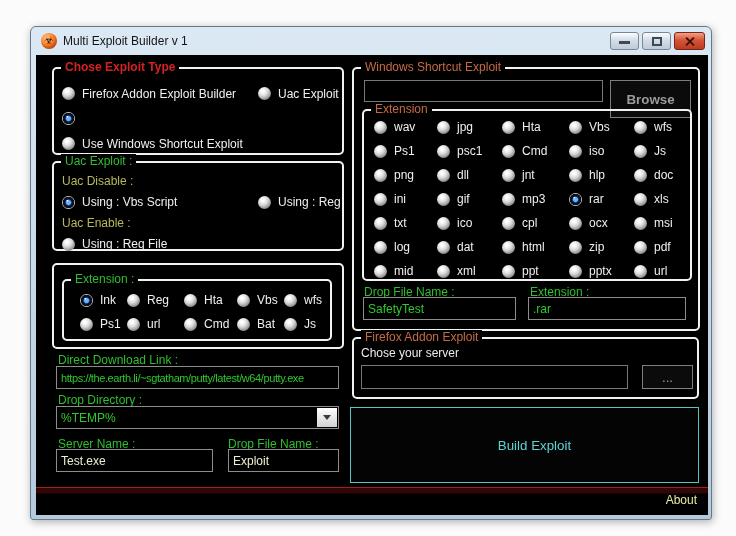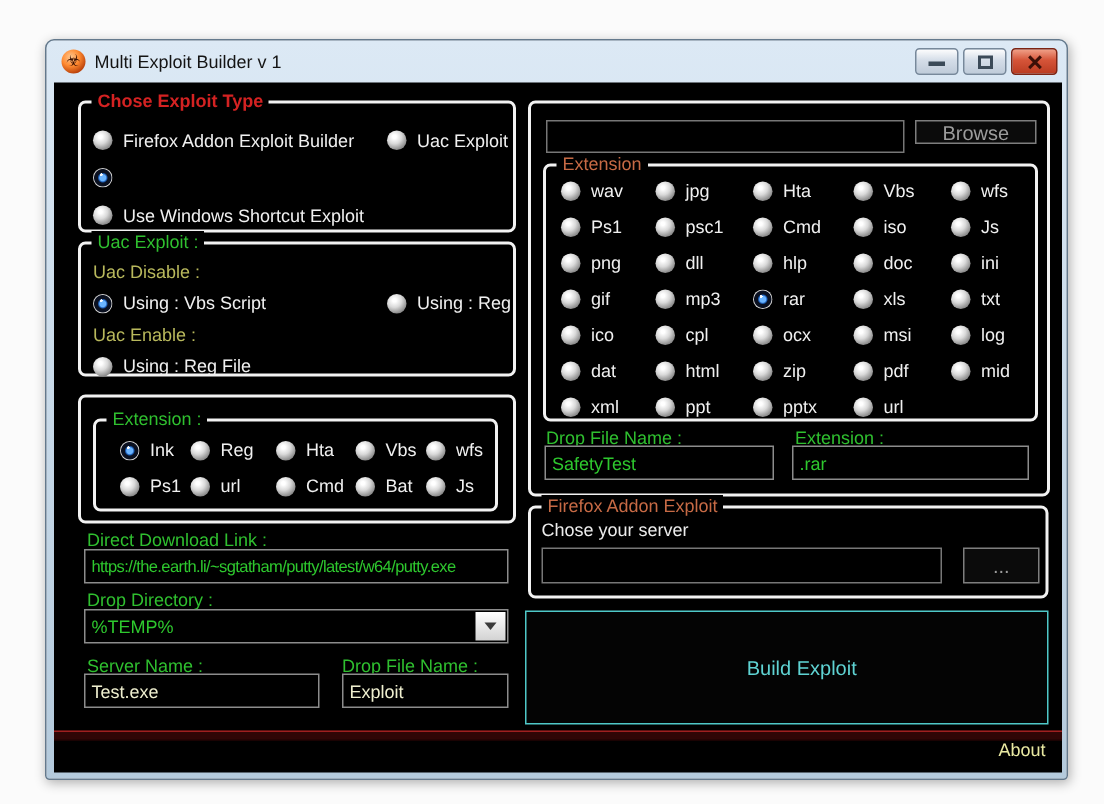--- a/index.html
+++ b/index.html
@@ -230,24 +230,25 @@
       <span class="lbl-green" style="left:22px;top:382px;">Server Name :</span>
       <div class="textbox ivory" style="left:20px;top:394px;width:157px;height:23px;">
         <span class="val">Test.exe</span>
       </div>
       <span class="lbl-green" style="left:192px;top:382px;">Drop File Name :</span>
       <div class="textbox ivory" style="left:192px;top:394px;width:111px;height:23px;">
         <span class="val">Exploit</span>
       </div>
 
       <div class="groupbox g-wse">
+        <span class="group-title t-orange">Windows Shortcut Exploit</span>
         <div class="textbox" style="left:10px;top:11px;width:239px;height:22px;border-color:#777;">
           <span class="val"></span>
         </div>
-        <button class="dark-btn" style="left:256px;top:11px;width:81px;height:16px;">Browse</button>
+        <button class="dark-btn" style="left:256px;top:11px;width:81px;height:38px;font-weight:bold;">Browse</button>
         <div class="wse-ext">
           <span class="group-title t-orange">Extension</span>
           <div class="wse-grid">
               <div class="radio-item">
                 <span class="rb"></span>
                 <span>wav</span>
               </div>
               <div class="radio-item">
                 <span class="rb"></span>
                 <span>jpg</span>
@@ -284,20 +285,24 @@
                 <span class="rb"></span>
                 <span>Js</span>
               </div>
               <div class="radio-item">
                 <span class="rb"></span>
                 <span>png</span>
               </div>
               <div class="radio-item">
                 <span class="rb"></span>
                 <span>dll</span>
+              </div>
+              <div class="radio-item">
+                <span class="rb"></span>
+                <span>jnt</span>
               </div>
               <div class="radio-item">
                 <span class="rb"></span>
                 <span>hlp</span>
               </div>
               <div class="radio-item">
                 <span class="rb"></span>
                 <span>doc</span>
               </div>
               <div class="radio-item">

